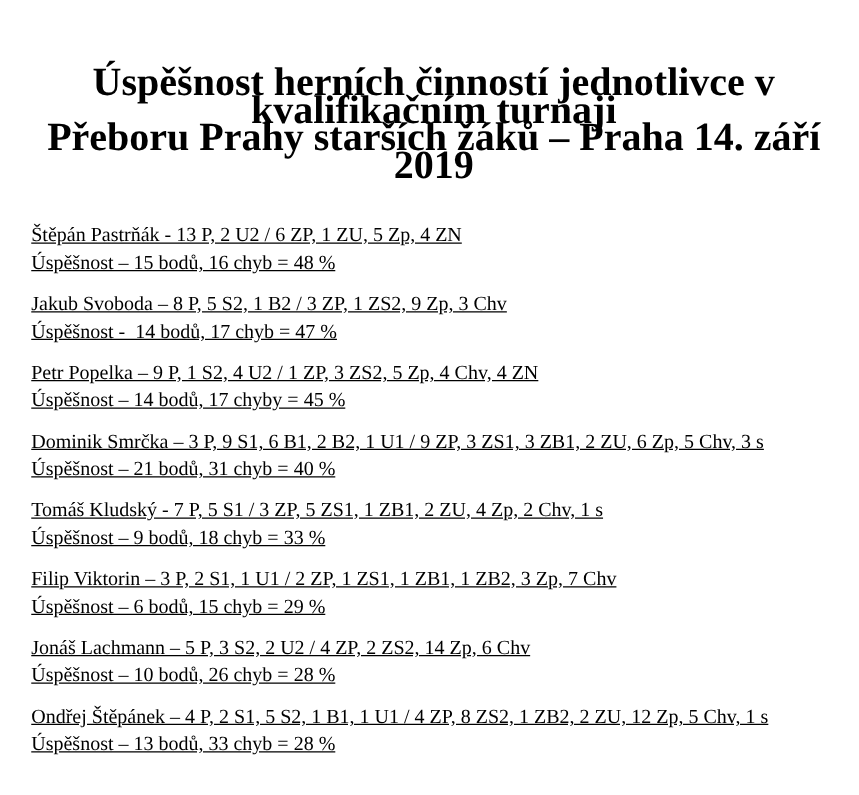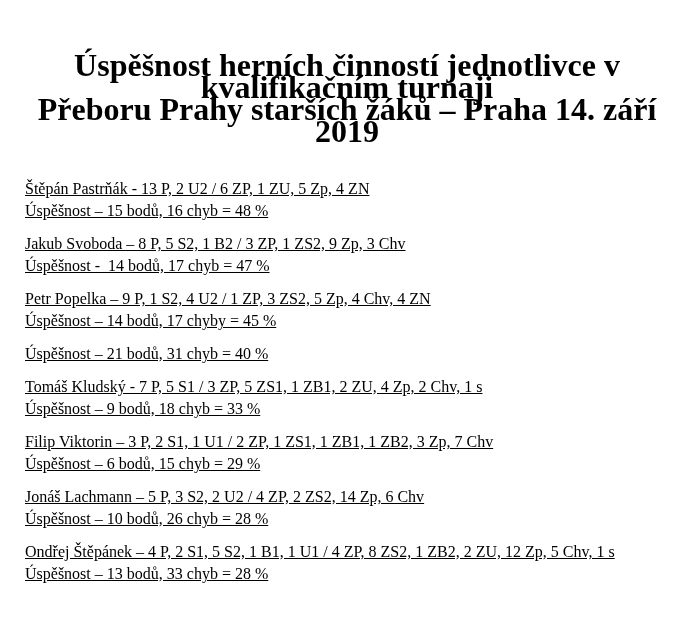--- a/index.html
+++ b/index.html
@@ -62,20 +62,21 @@
     <span class="line">Jakub Svoboda – 8 P, 5 S2, 1 B2 / 3 ZP, 1 ZS2, 9 Zp, 3 Chv</span>
     <span class="line">Úspěšnost -  14 bodů, 17 chyb = 47 %</span>
   </div>
 
   <div class="player-entry">
     <span class="line">Petr Popelka – 9 P, 1 S2, 4 U2 / 1 ZP, 3 ZS2, 5 Zp, 4 Chv, 4 ZN</span>
     <span class="line">Úspěšnost – 14 bodů, 17 chyby = 45 %</span>
   </div>
 
   <div class="player-entry">
+    <span class="line">Dominik Smrčka – 3 P, 9 S1, 6 B1, 2 B2, 1 U1 / 9 ZP, 3 ZS1, 3 ZB1, 2 ZU, 6 Zp, 5 Chv, 3 s</span>
     <span class="line">Úspěšnost – 21 bodů, 31 chyb = 40 %</span>
   </div>
 
   <div class="player-entry">
     <span class="line">Tomáš Kludský - 7 P, 5 S1 / 3 ZP, 5 ZS1, 1 ZB1, 2 ZU, 4 Zp, 2 Chv, 1 s</span>
     <span class="line">Úspěšnost – 9 bodů, 18 chyb = 33 %</span>
   </div>
 
   <div class="player-entry">
     <span class="line">Filip Viktorin – 3 P, 2 S1, 1 U1 / 2 ZP, 1 ZS1, 1 ZB1, 1 ZB2, 3 Zp, 7 Chv</span>

